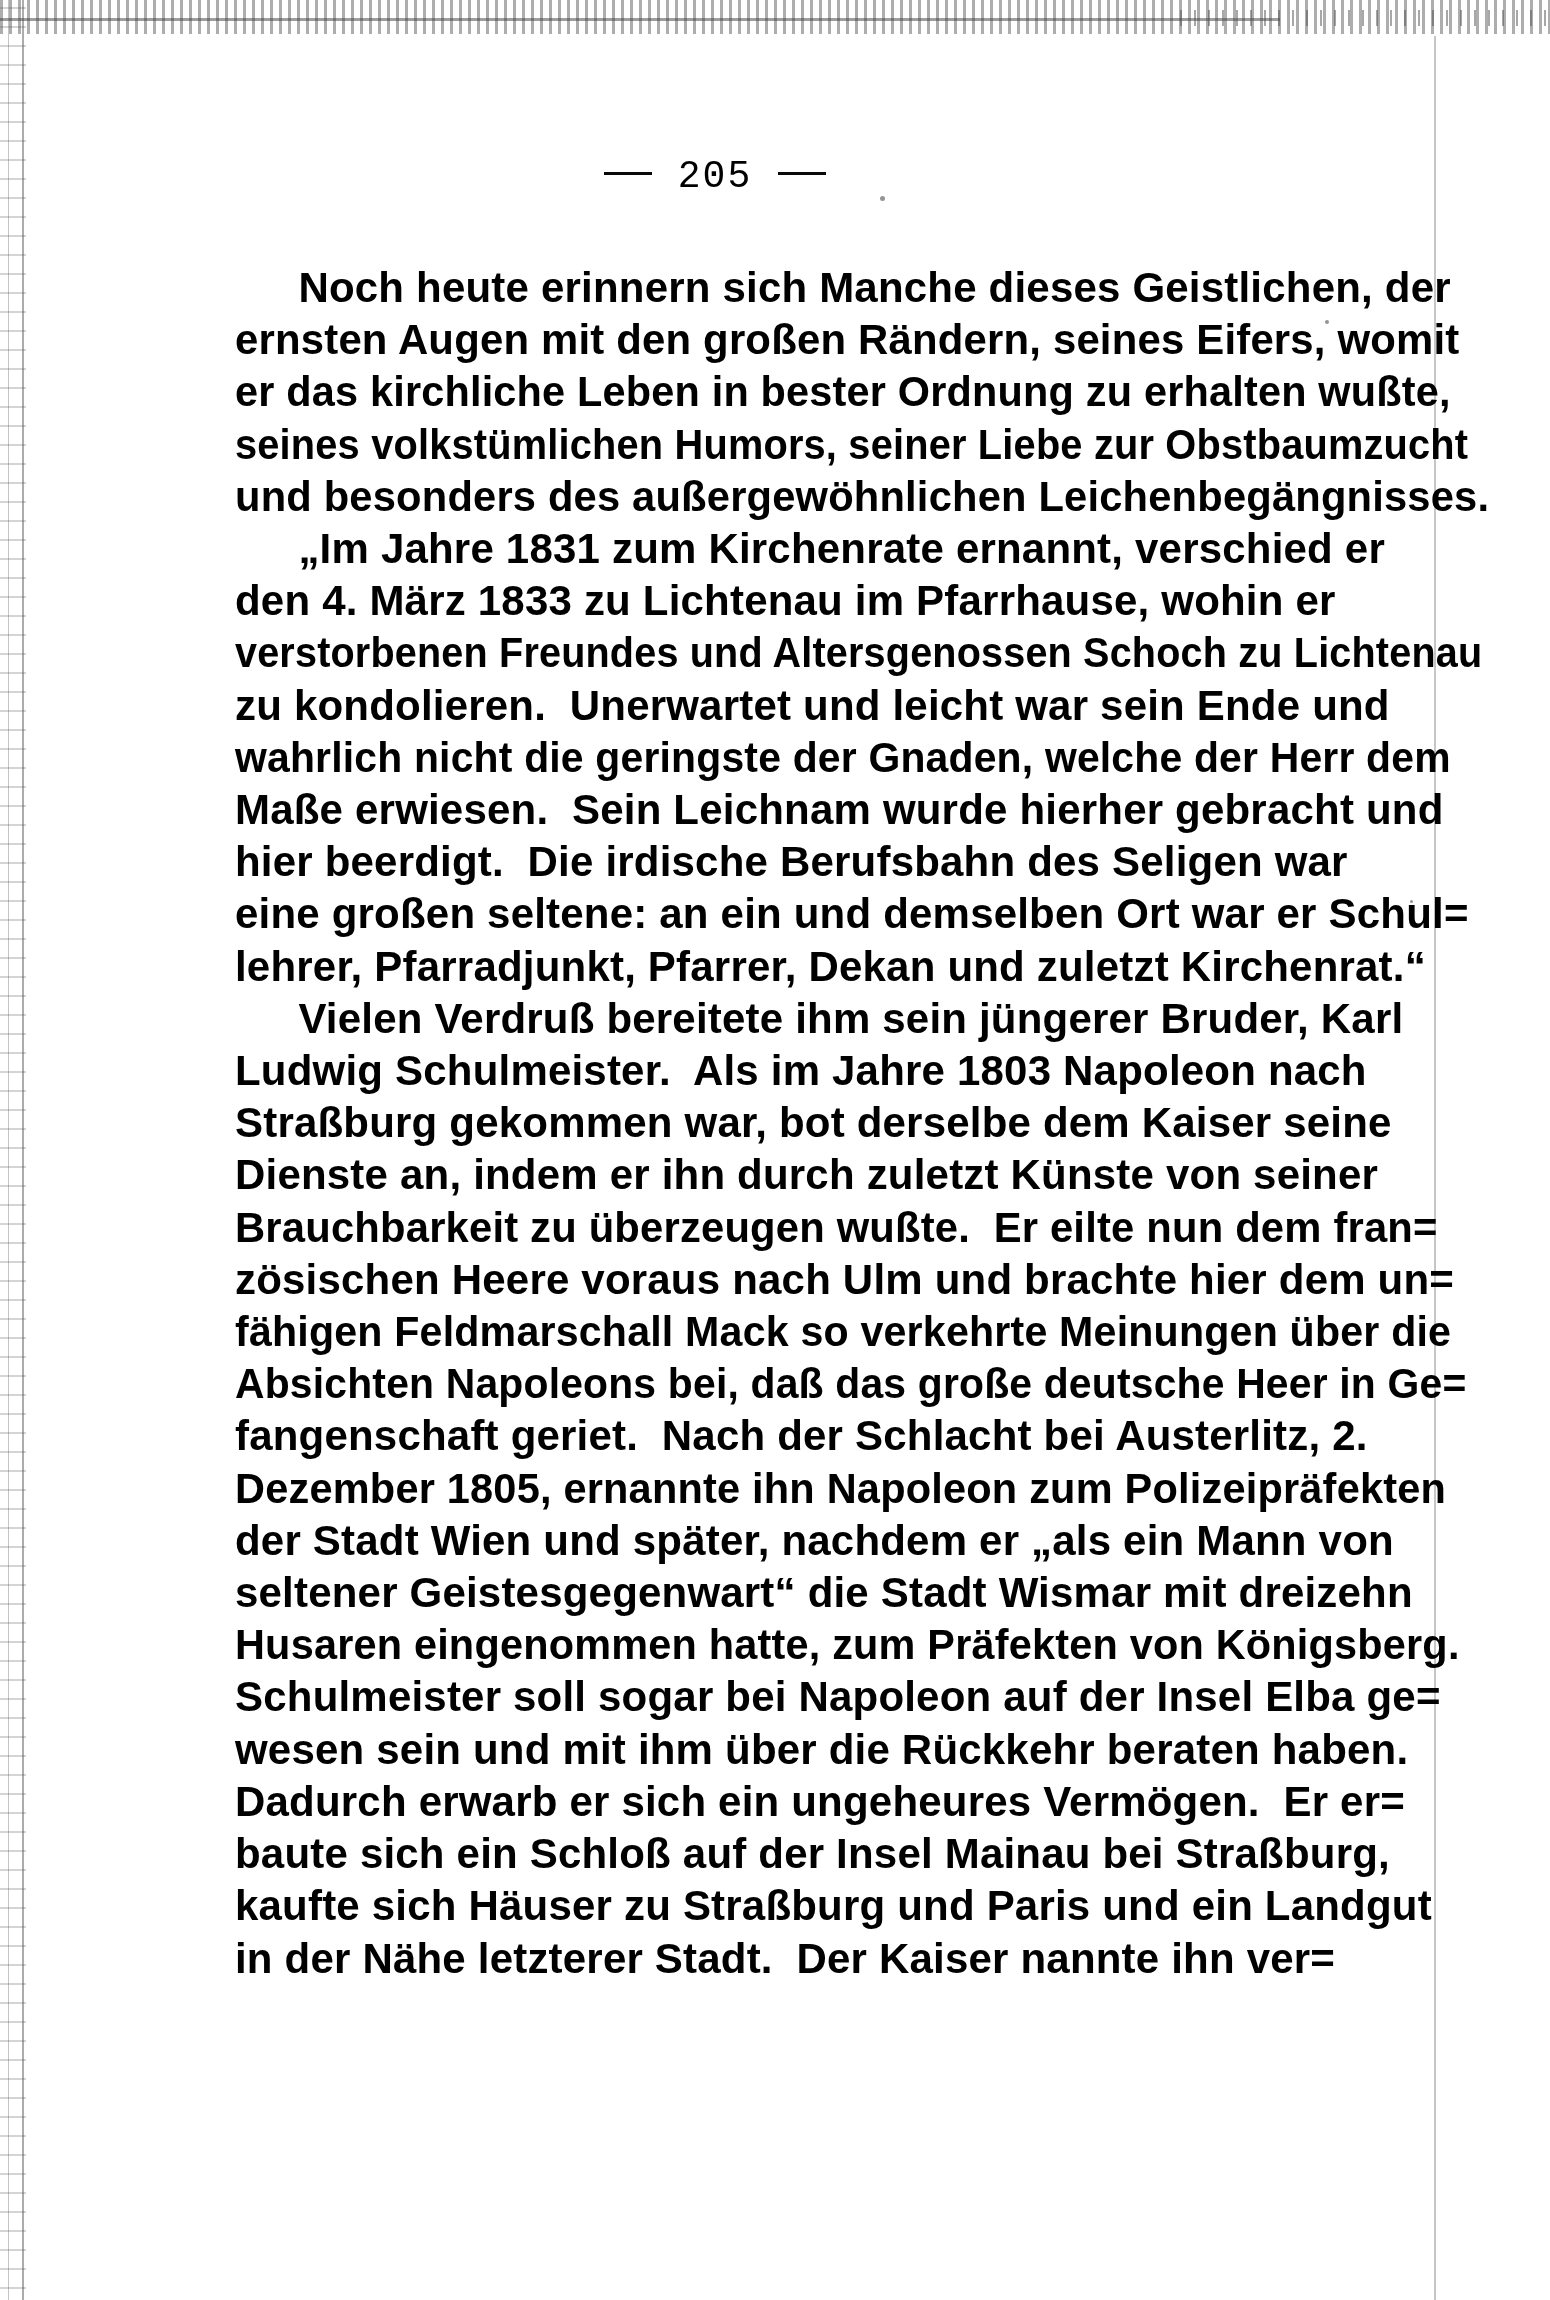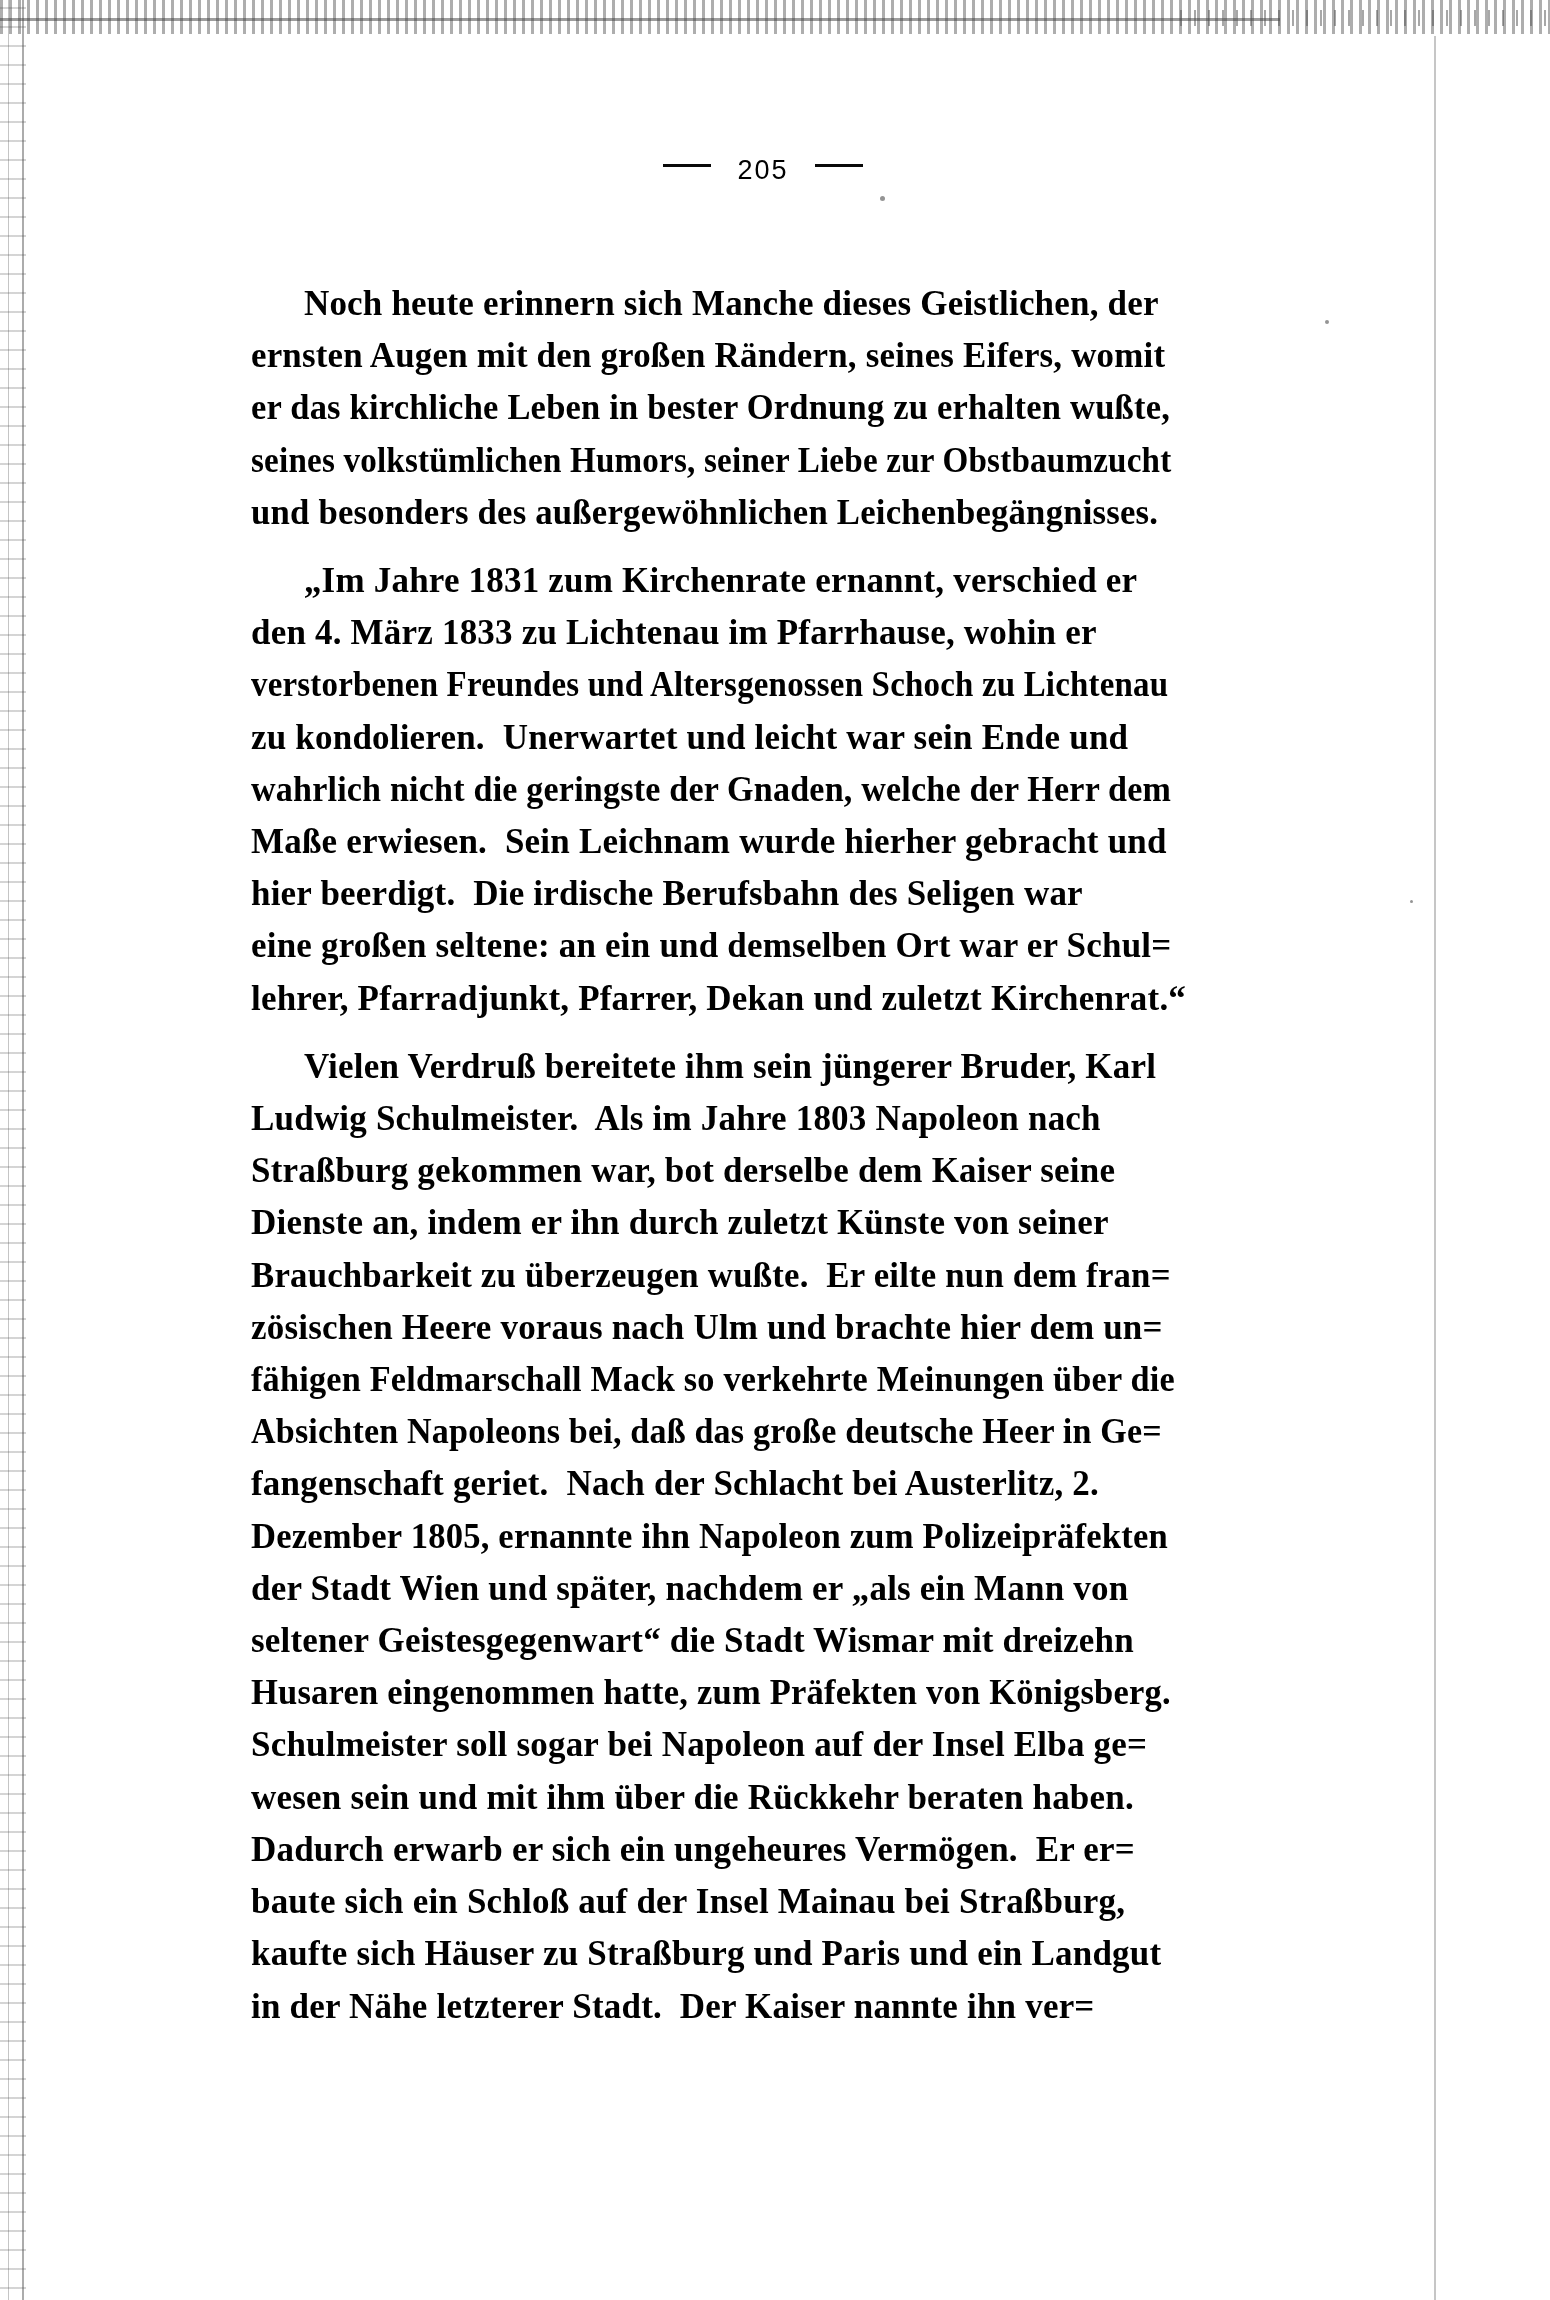--- a/index.html
+++ b/index.html
@@ -113,46 +113,45 @@
     top: 0;
     width: 1550px;
     height: 2300px;
   }
   .folio {
     position: absolute;
     left: 0px;
     top: 155px;
     width: 1430px;
     text-align: center;
-    font-family: Liberation Sans, sans-serif;
-    font-size: 27px;
+    font-family: Liberation Mono, monospace;
+    font-size: 38px;
     letter-spacing: 2px;
     color: #111;
-    margin-left: 48px;
   }
   .folio .rule {
     display: inline-block;
     width: 48px;
     height: 0;
     border-top: 3px solid #1a1a1a;
     vertical-align: 12px;
     margin: 0 26px;
   }
   .folio .num { display: inline-block; }
 
   .textblock {
     position: absolute;
     left: 235px;
     top: 262px;
     width: 1090px;
   }
   .para {
-    margin: 16px;
-    font-family: Liberation Serif, serif;
-    font-size: 35px;
+    margin: 0;
+    font-family: Liberation Sans, sans-serif;
+    font-size: 42px;
     line-height: 52.2px;
     color: #0d0d0d;
     text-align: justify;
     text-align-last: left;
     font-weight: 600;
     letter-spacing: 0.2px;
     
     -webkit-font-smoothing: none;
   }
   .para .ln {

